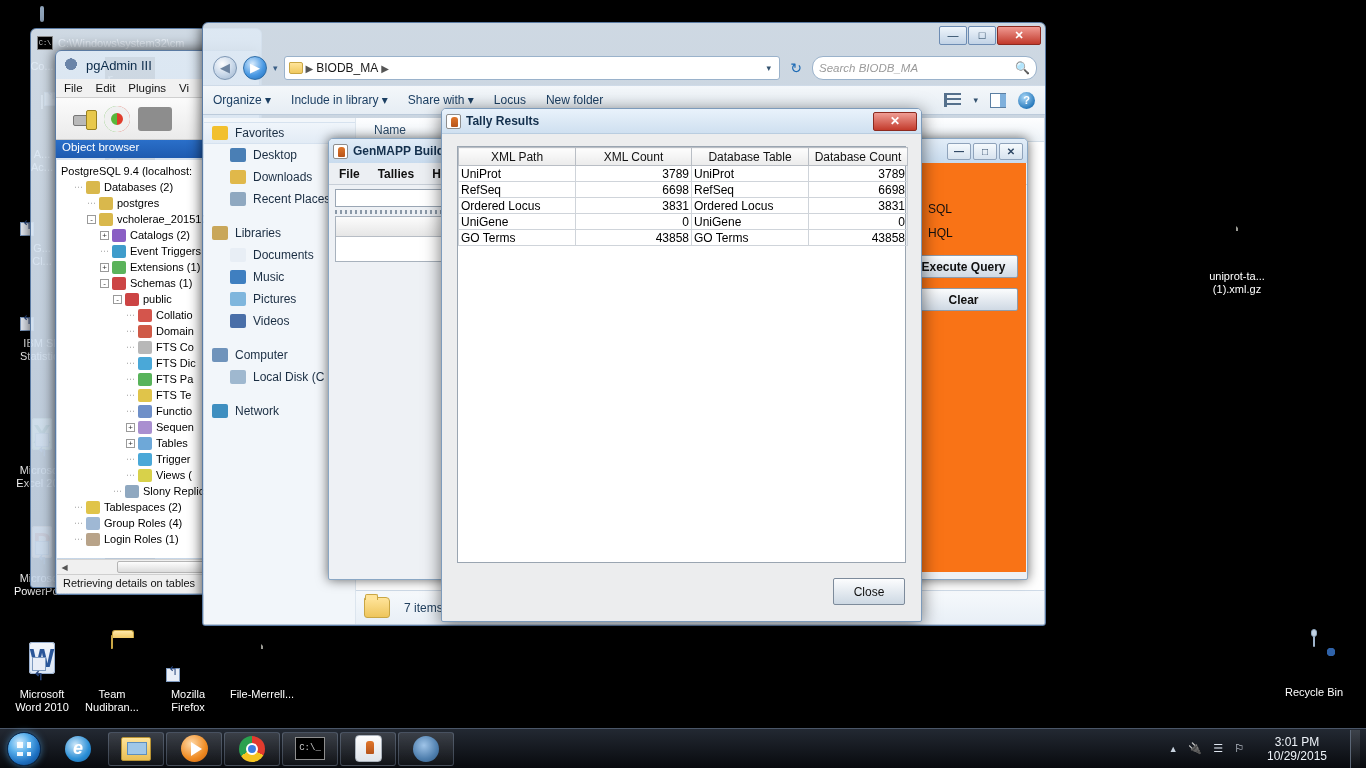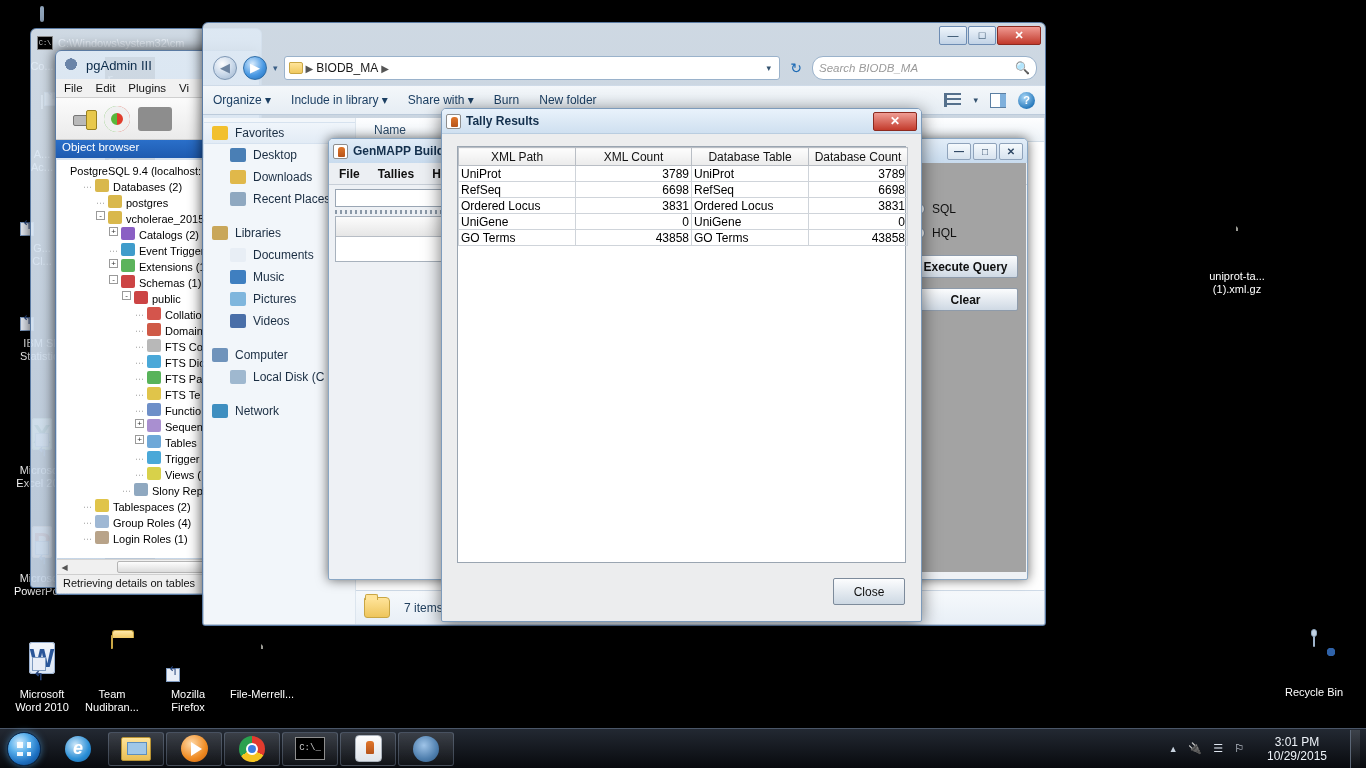--- a/index.html
+++ b/index.html
@@ -195,21 +195,21 @@
   .tb-grey{ width:34px;height:24px;background:#8d8d8d;border-radius:3px;}
   .pg-objhdr {
     height: 18px; background: linear-gradient(#2a6fc9,#1e5bb0);
     color:#fff; font-size:11.5px; padding:1px 6px;
   }
   .pg-tree {
     position:absolute; left:1px; right:1px; top:109px; bottom:36px;
     background:#fff; overflow:hidden;
     font-size:11px; color:#000; padding:3px 0 0 4px; white-space:nowrap;
   }
-  .pg-row { height:16px; line-height:16px; display:flex; align-items:flex-start;margin-left:9px; }
+  .pg-row { height:16px; line-height:16px; display:flex; align-items:center; }
   .pg-ind { display:inline-block; }
   .plusbox {
     display:inline-block; width:9px;height:9px; border:1px solid #9a9a9a; background:#fff;
     font-size:8px; line-height:7px; text-align:center; color:#333; margin-right:3px; flex:0 0 auto;
   }
   .dot-lead { display:inline-block; width:12px; color:#9a9a9a; font-size:9px; }
   .tico { display:inline-block; width:14px; height:13px; margin-right:4px; flex:0 0 auto; border-radius:2px; }
   .pg-hscroll {
     position:absolute; left:1px; right:1px; bottom:20px; height:15px;
     background:#f0f0f0; border-top:1px solid #d4d4d4;
@@ -326,21 +326,21 @@
   .gm-dots { margin: 3px 6px 2px; height:4px;
     background: repeating-linear-gradient(to right, #8b99a8 0 2px, transparent 2px 5px); }
   .gm-grid { margin: 0 6px; border:1px solid #a8b2bd; background:#fff; height: 46px; }
   .gm-grid-hdr { height:20px; display:flex; background: linear-gradient(#fcfcfc,#e6e6e6);
     border-bottom:1px solid #b7bdc5; font-size:11px; color:#333; }
   .gm-grid-hdr div { flex:1; text-align:center; line-height:19px; border-right:1px solid #c9ced5; }
   .gm-grid-row { height:22px; display:flex; }
   .gm-grid-row div { flex:1; border-right:1px solid #dfe3e8; }
   .gm-right {
     position:absolute; right:1px; top:24px; width:126px; bottom:7px;
-    background:#a3a3a3; border-left:5px solid #d946ef; padding: 34px 8px 0;
+    background:#f97316; border-left:1px solid #d946ef; padding: 34px 8px 0;
     font-size:12px; color:#101010;
   }
   .radio-row { display:flex; align-items:center; gap:7px; height:24px; }
   .radio { width:12px;height:12px;border-radius:50%;border:1px solid #7d8794;background:#fff; flex:0 0 auto;}
   .jbtn {
     margin-top: 10px; height: 23px; width:100%;
     background: linear-gradient(#fbfcfd,#cfd9e4);
     border:1px solid #8e9bab; border-radius:2px;
     font-size:12px; color:#101010; font-weight:bold;
     display:flex; align-items:center; justify-content:center;
@@ -763,21 +763,21 @@
       <span class="searchbar">
         <span>Search BIODB_MA</span>
         <span class="search-mag">🔍</span>
       </span>
     </div>
 
     <div class="ex-toolbar">
       <span><span>Organize</span> ▾</span>
       <span><span>Include in library</span> ▾</span>
       <span><span>Share with</span> ▾</span>
-      <span>Burn</span>
+      <span>Locus</span>
       <span>New folder</span>
       <span class="tb-right">
         <span class="viewic"></span>
         <span style="font-size:9px;color:#33526f;">▾</span>
         <span class="paneic"></span>
         <span class="helpic">?</span>
       </span>
     </div>
 
     <div class="ex-body">

